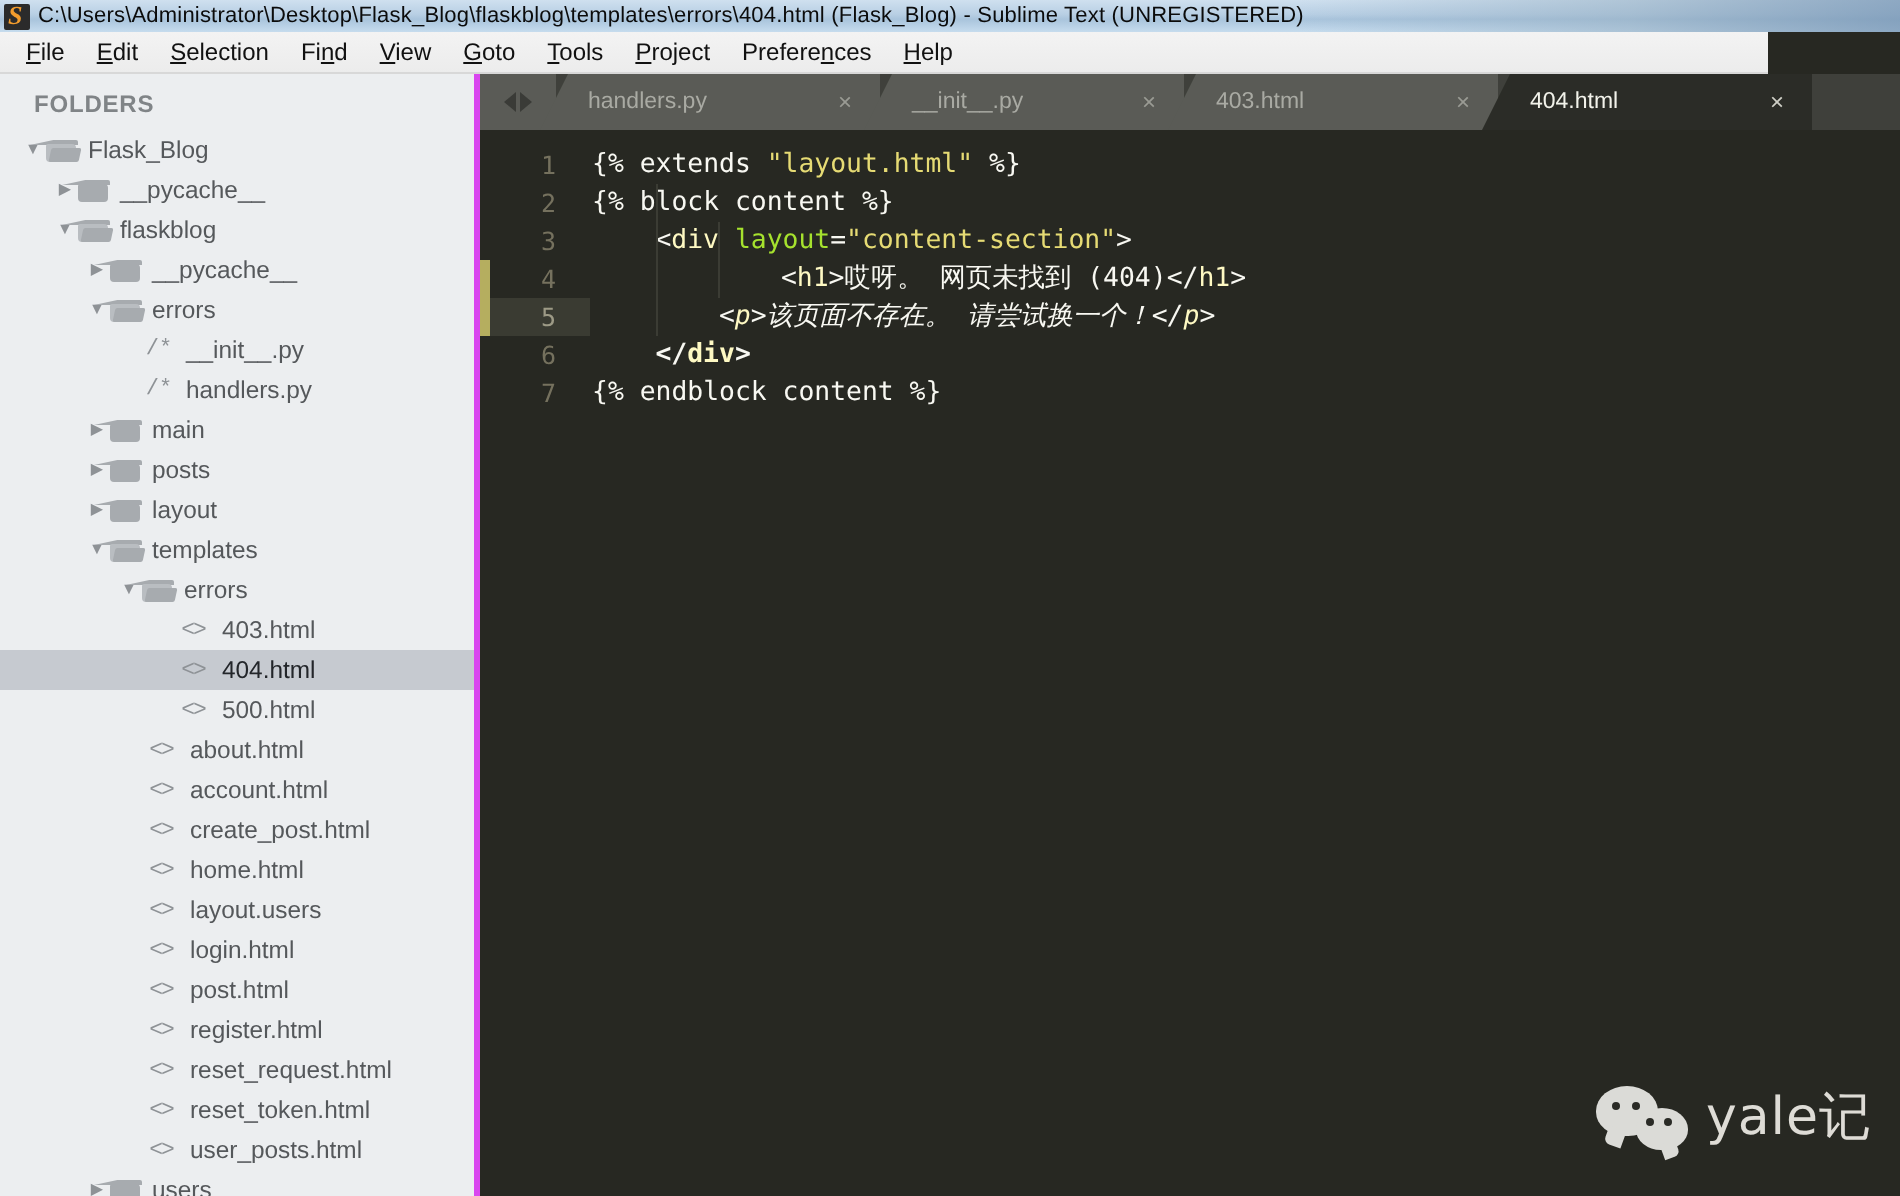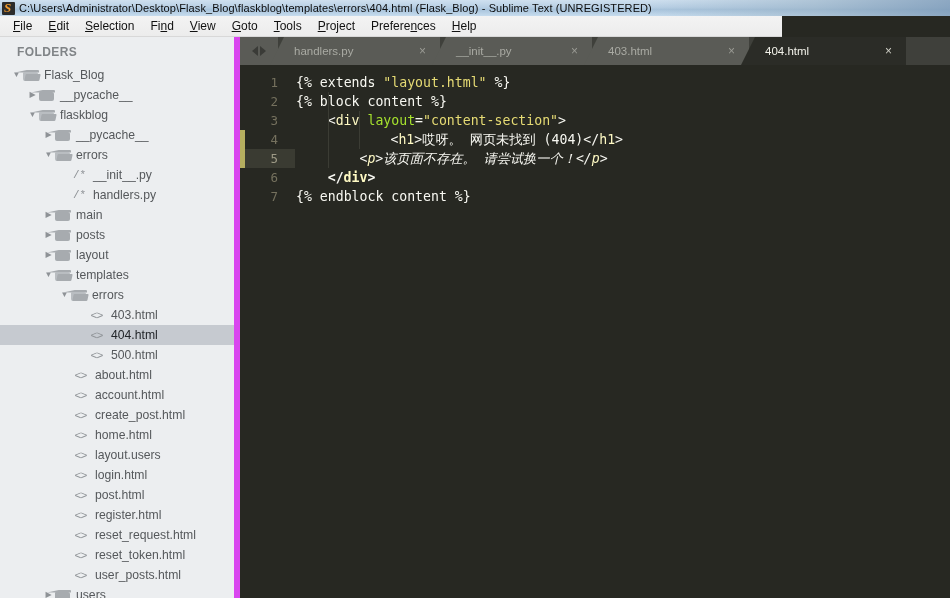--- a/index.html
+++ b/index.html
@@ -33,35 +33,35 @@
     font-family:"Liberation Serif", serif; font-weight:bold; font-size:13px;
     font-style:italic; color:#f29c2d; line-height:15px;
   }
   .title-text {
     font-size: 11px; color: #0b0b0b; white-space: nowrap;
     letter-spacing: .1px; position: relative; z-index: 2;
   }
 
   
   .menubar {
-    position: absolute; top: 16px; left: 0; width: 782px; height: 21px;
+    position: absolute; top: 16px; left: 0; width: 884px; height: 21px;
     background: linear-gradient(to bottom, #f3f3f3 0%, #ececec 100%);
     display: flex; align-items: center; padding-left: 5px;
     border-bottom: 1px solid #d8d8d8;
   }
   .menu-item {
     font-size: 12px; color: #111; padding: 2px 8px; white-space: nowrap;
     cursor: default;
   }
   .menu-item .u { text-decoration: underline; }
 
   
   .sidebar {
     position: absolute; top: 37px; left: 0; width: 240px; height: 561px;
-    background: #eceef0; overflow: hidden; border-right: 6px solid #d946ef;
+    background: #eceef0; overflow: hidden; border-right: 3px solid #d946ef;
   }
   .folders-head {
     font-size: 12px; font-weight: bold; color: #808487;
     letter-spacing: .4px; padding: 8px 0 6px 17px;
   }
   .tree-row {
     height: 20px; display: flex; align-items: center;
     font-size: 12.2px; color: #55585b; white-space: nowrap; cursor: default;
   }
   .tree-row.selected { background: #c6cad0; color: #23262a; }
@@ -436,14 +436,25 @@
         <div class="cline" style="top: 46px; left: 39.72px;"><span class="k-punc">&lt;</span><span class="k-tag">div</span><span class="k-text"> </span><span class="k-attr">layout</span><span class="k-punc">=</span><span class="k-str">"content-section"</span><span class="k-punc">&gt;</span></div>
         <div class="cline" style="top: 65px; left: 71.44px; padding-left: 31px;"><span class="k-punc">&lt;</span><span class="k-tag">h1</span><span class="k-punc">&gt;</span><span class="k-text">哎呀。 网页未找到 (404)</span><span class="k-punc">&lt;/</span><span class="k-tag">h1</span><span class="k-punc">&gt;</span></div>
         <div class="cline" style="top: 84px; left: 71.44px; font-style: italic;"><span class="k-punc">&lt;</span><span class="k-tag">p</span><span class="k-punc">&gt;</span><span class="k-text">该页面不存在。 请尝试换一个！</span><span class="k-punc">&lt;/</span><span class="k-tag">p</span><span class="k-punc">&gt;</span></div>
         <div class="cline" style="top: 103px; left: 39.72px; font-weight: bold;"><span class="k-punc">&lt;/</span><span class="k-tag">div</span><span class="k-punc">&gt;</span></div>
         <div class="cline" style="top: 122px; left: 8px;"><span class="k-text">{% endblock content %}</span></div>
         <div class="ind-guide" style="left: 39.72px; top: 27px; height: 76px;"></div>
         <div class="ind-guide" style="left: 71.44px; top: 46px; height: 38px;"></div>
       </div>
   </div>
 
+  <div class="watermark">
+    <div class="wechat">
+      <div class="b1"></div>
+      <div class="eye" style="left:8px;top:8px;"></div>
+      <div class="eye" style="left:18px;top:8px;"></div>
+      <div class="b2"></div>
+      <div class="eye" style="left:25px;top:16px;"></div>
+      <div class="eye" style="left:34px;top:16px;"></div>
+    </div>
+    <div class="wm-text">yale记</div>
+  </div>
 
 </div>
 
 </body></html>

